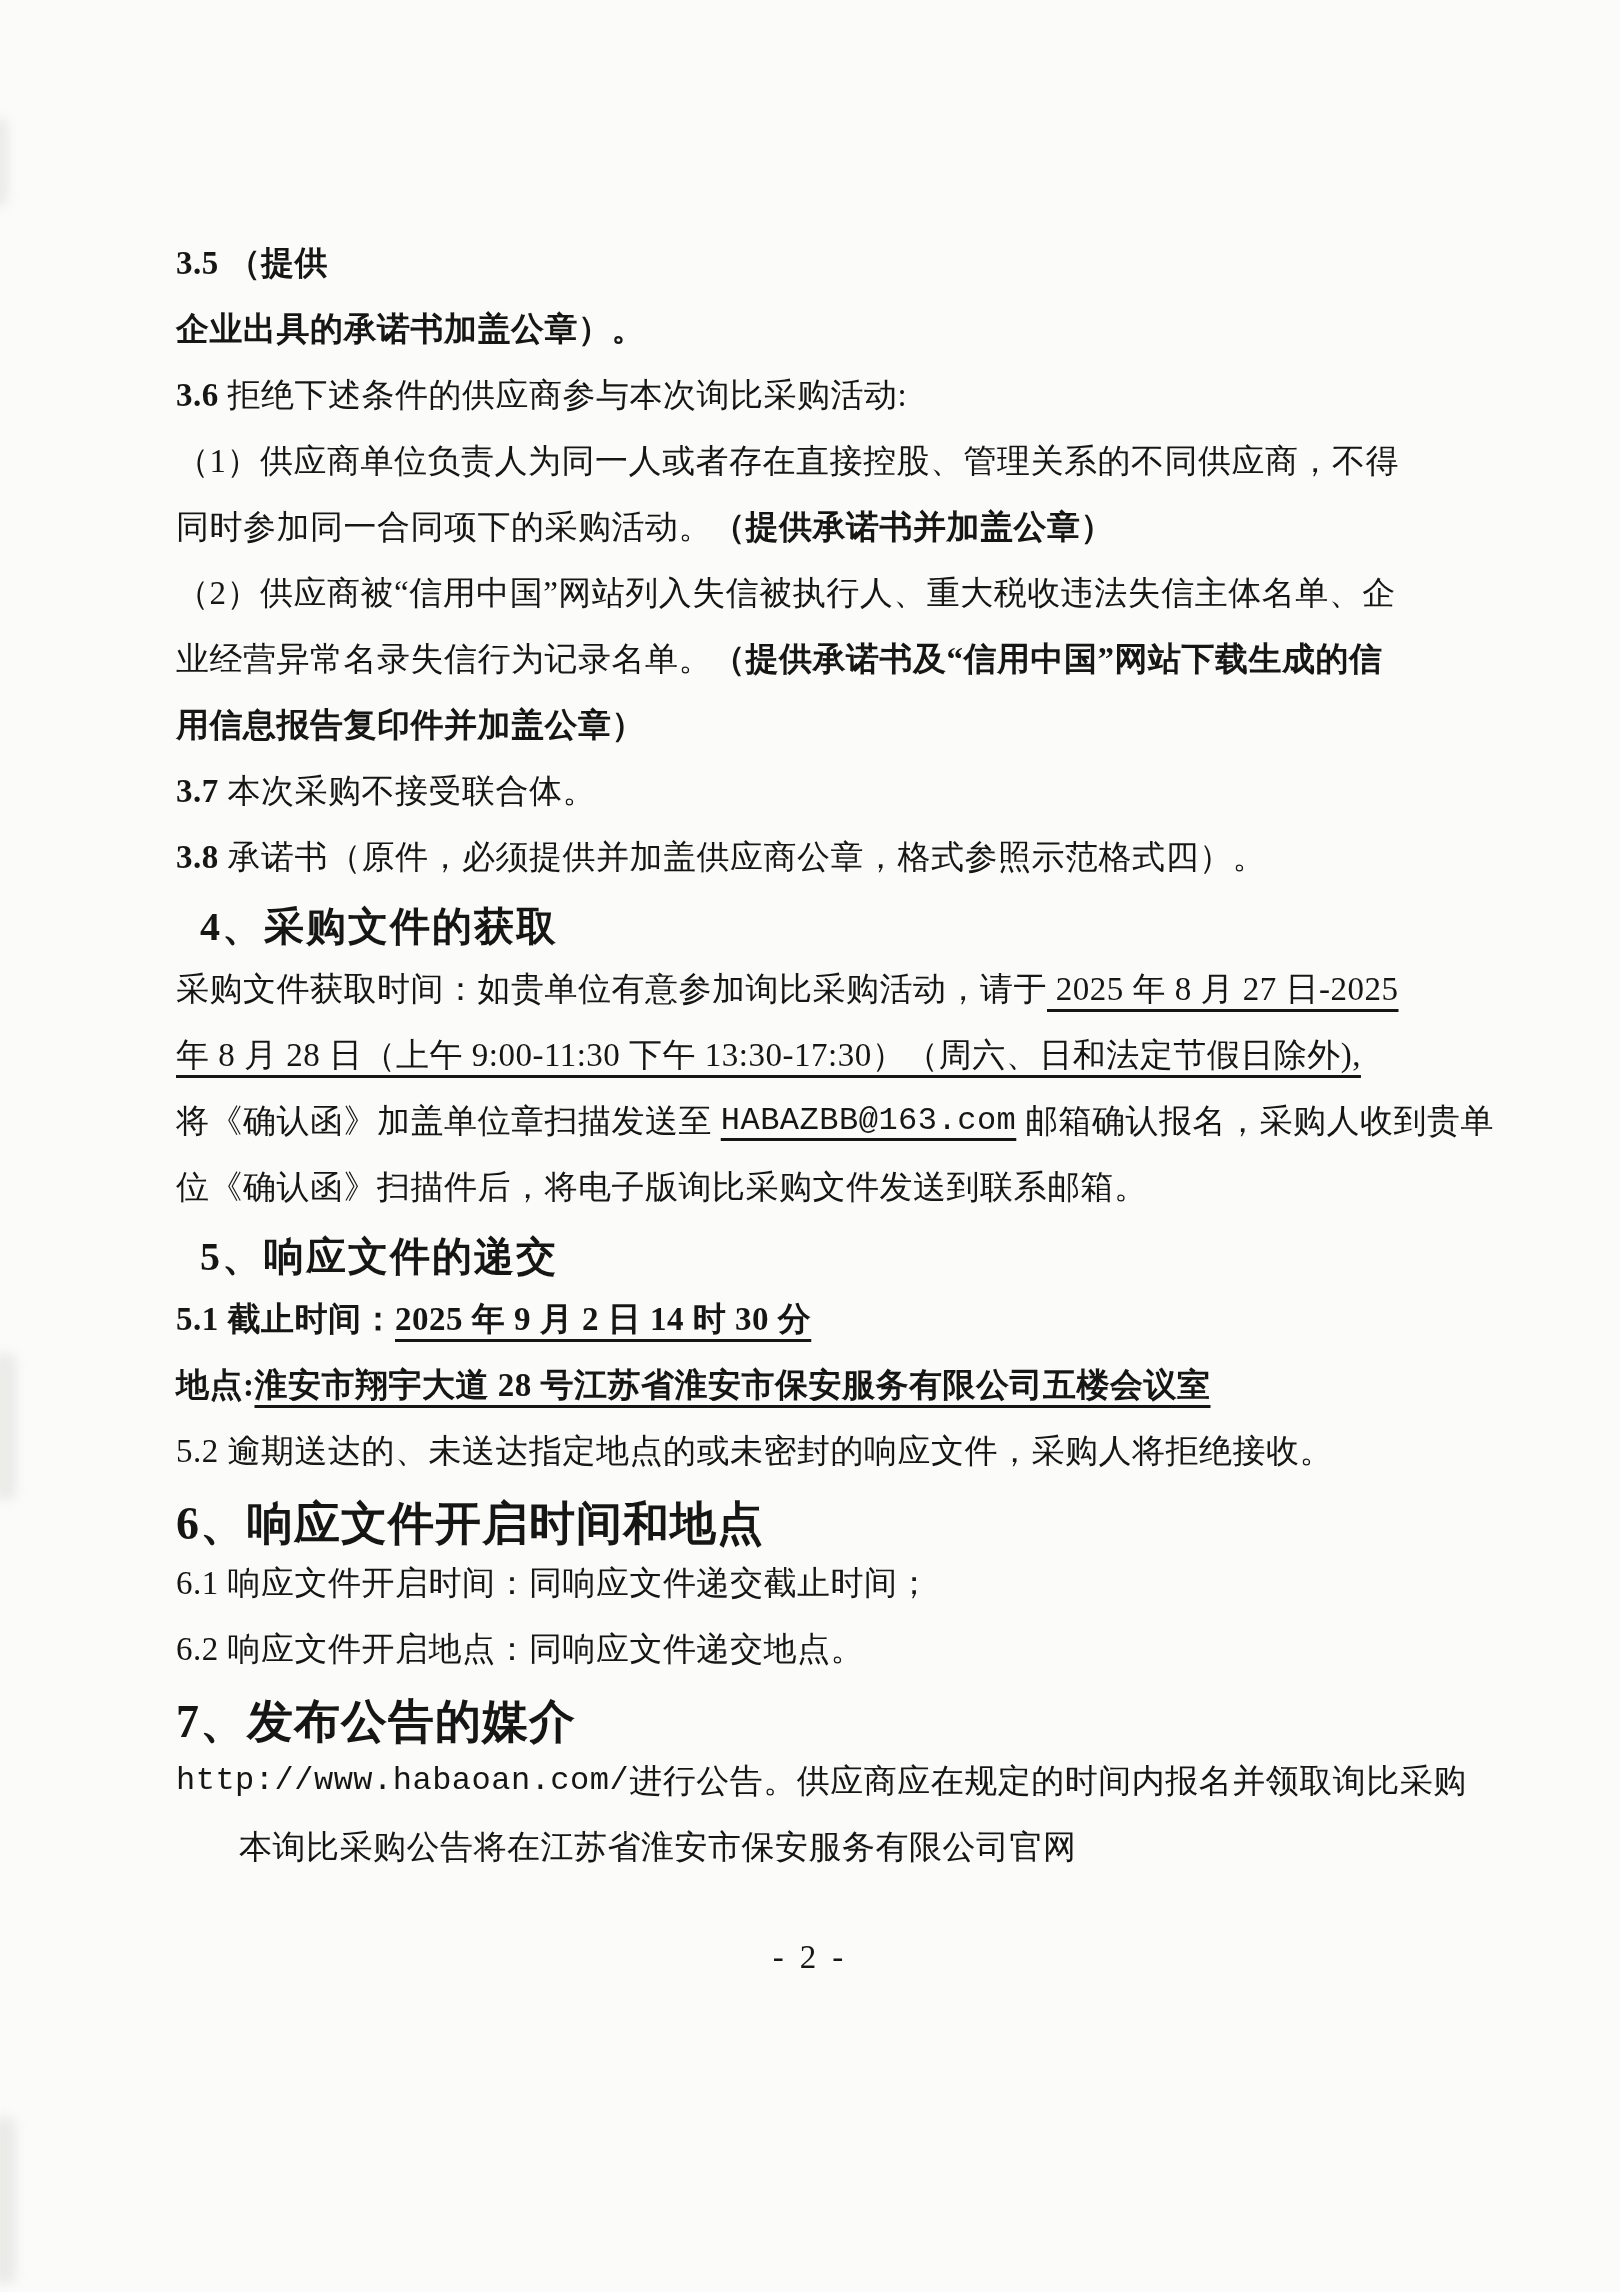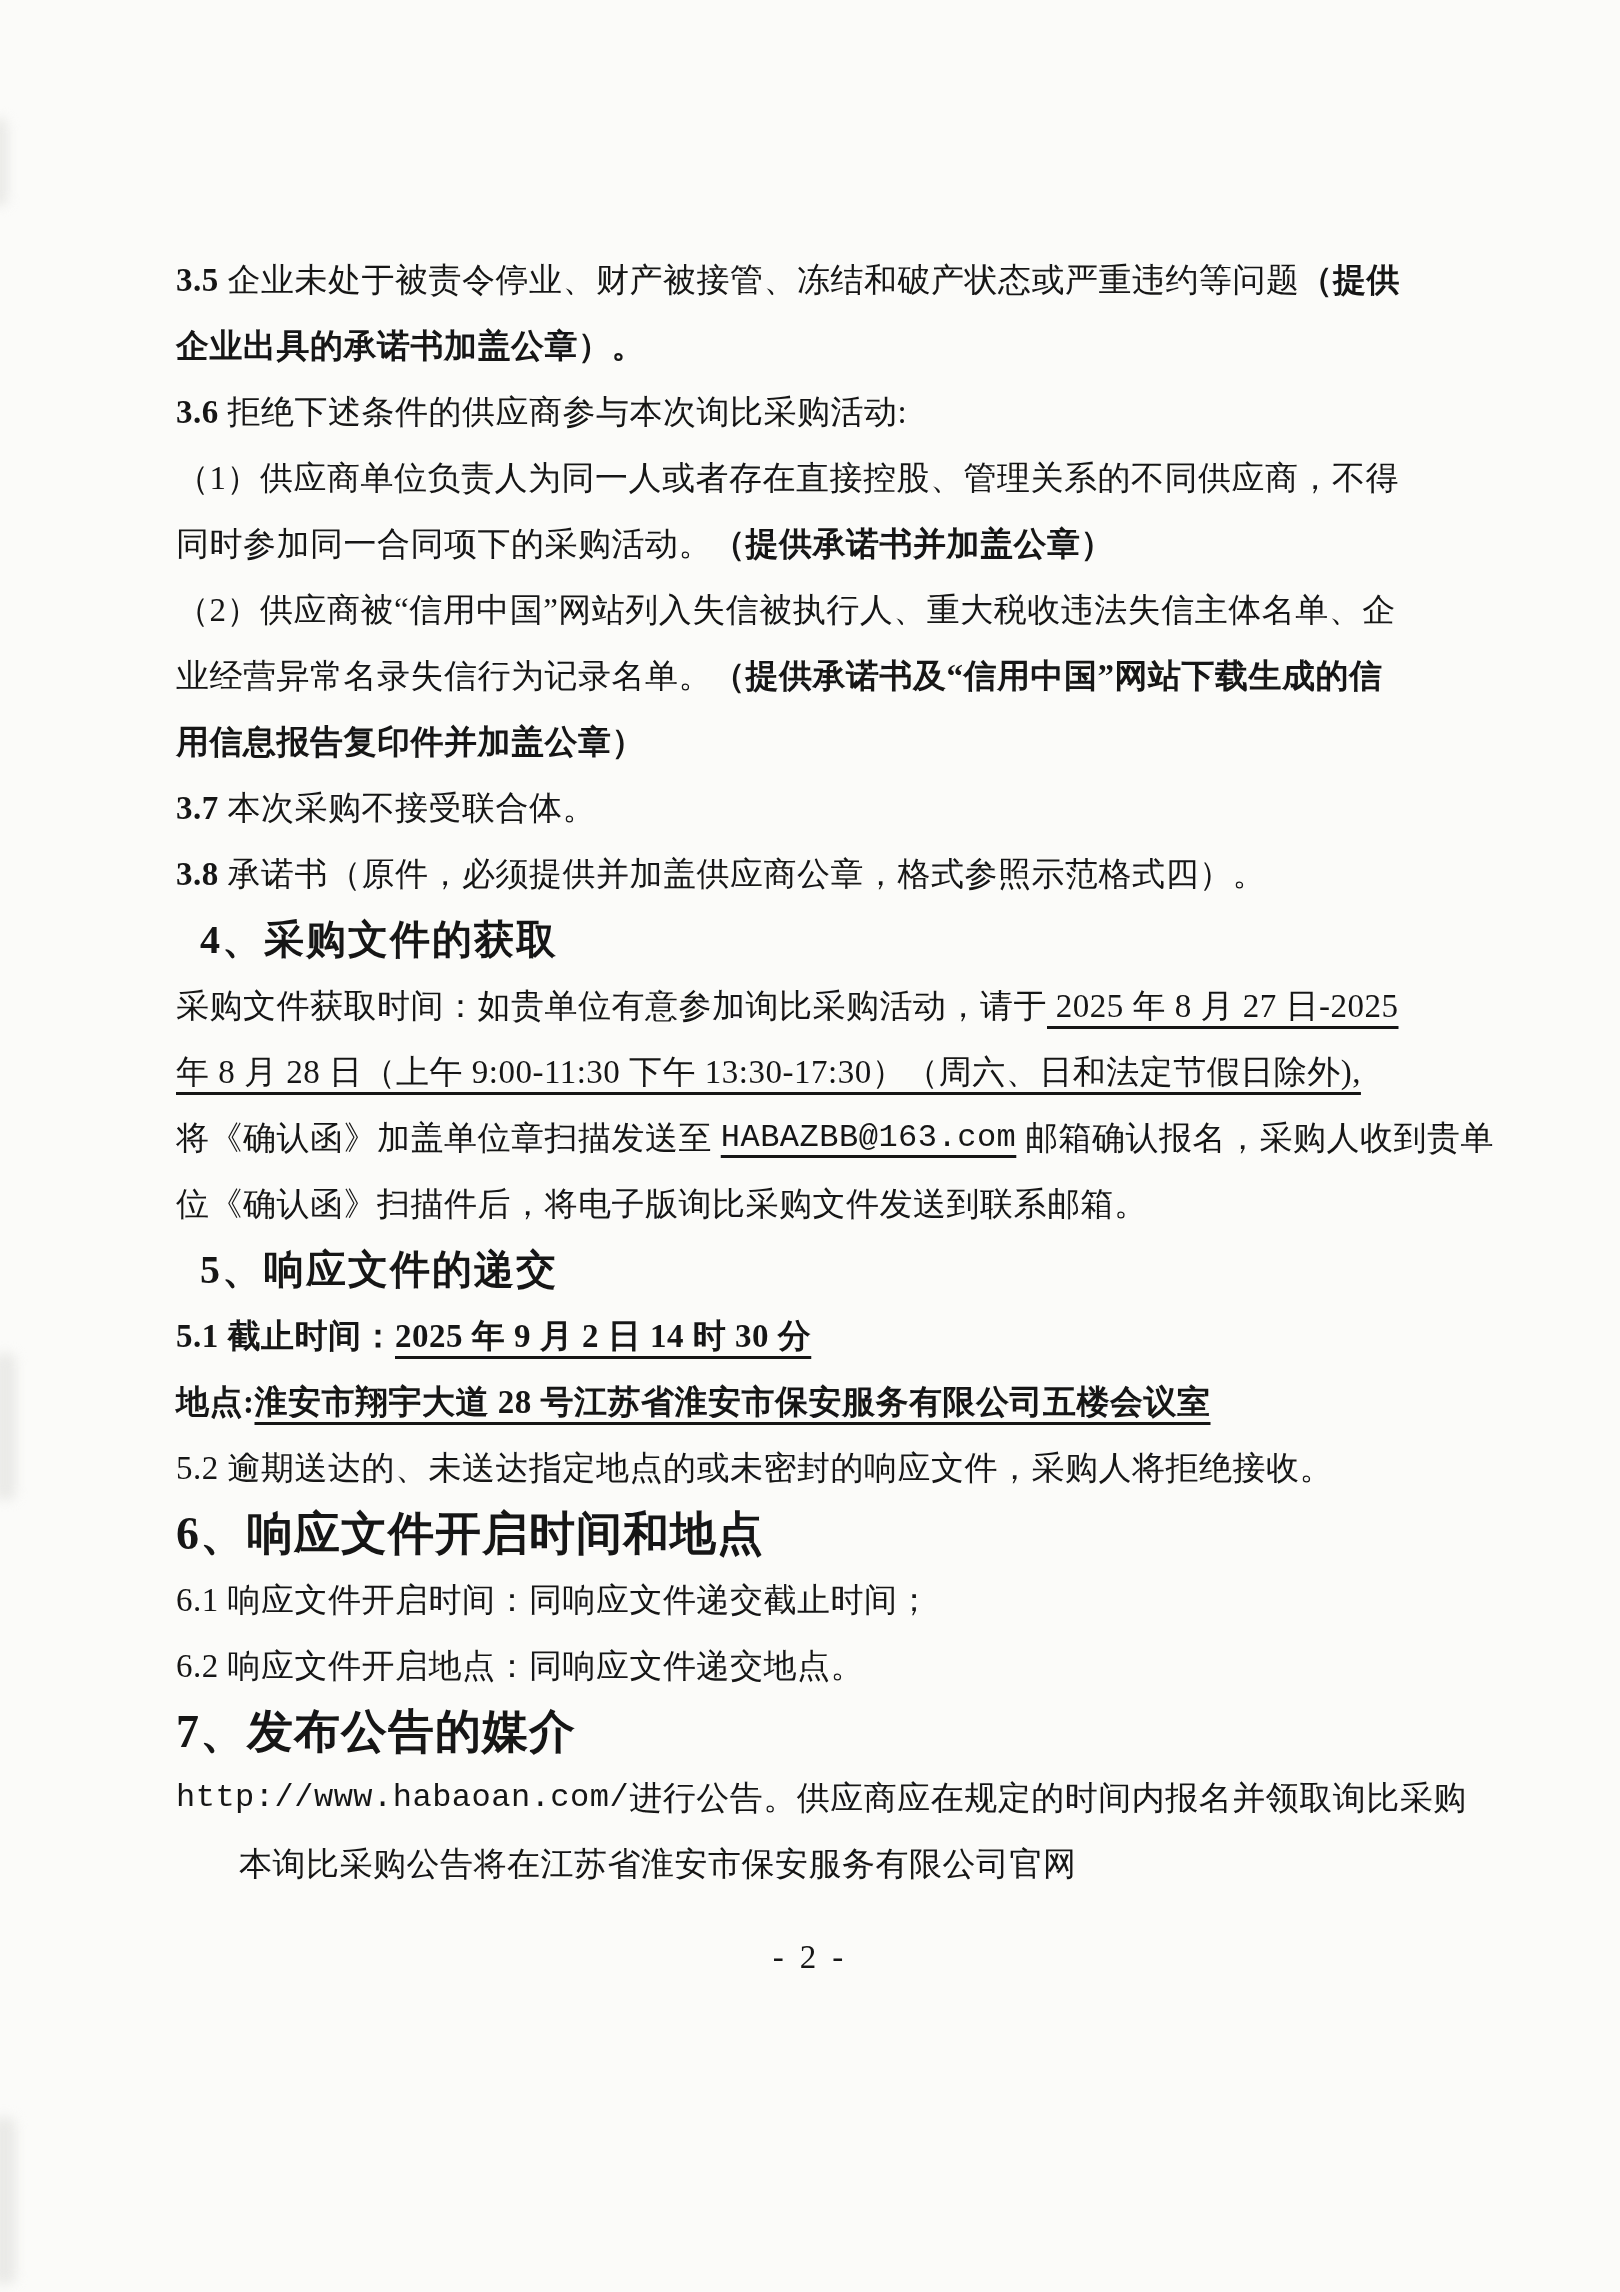--- a/index.html
+++ b/index.html
@@ -33,21 +33,20 @@
   .artifact.a3{left:-9.8px;top:118px;width:17.6px;height:88px;}
   .doc{
     position:absolute;
     left:176px;
     top:247px;
     width:1274px;
   }
   .line{
     height:66px;
     display:flex;
-    align-items:center;
     font-size:33px;
     line-height:1;
     white-space:pre;
     letter-spacing:0.5px;
   }
   .line.heading-lg{font-size:40px;font-weight:bold;letter-spacing:2px;margin-left:24px;}
   .line.heading-sm{font-size:46px;font-weight:bold;letter-spacing:1px;}
   .line.indent{padding-left:63px;}
   .b{font-weight:bold;}
   .u{
@@ -72,21 +71,21 @@
 </style>
 </head>
 <body>
 
 <div class="page">
   <div class="artifact a1"></div>
   <div class="artifact a2"></div>
   <div class="artifact a3"></div>
 
   <div class="doc">
-      <div class="line"><span class="b">3.5 </span><span>企业未处于被责令停业、财产被接管、冻结和破产状态或严重违约等问题</span><span class="b">（提供</span></div>
+      <div class="line"><span class="b">3.5 </span><span class="b">（提供</span></div>
       <div class="line"><span class="b">企业出具的承诺书加盖公章）。</span></div>
       <div class="line"><span class="b">3.6 </span><span>拒绝下述条件的供应商参与本次询比采购活动:</span></div>
       <div class="line"><span>（1）供应商单位负责人为同一人或者存在直接控股、管理关系的不同供应商，不得</span></div>
       <div class="line"><span>同时参加同一合同项下的采购活动。</span><span class="b">（提供承诺书并加盖公章）</span></div>
       <div class="line"><span>（2）供应商被“信用中国”网站列入失信被执行人、重大税收违法失信主体名单、企</span></div>
       <div class="line"><span>业经营异常名录失信行为记录名单。</span><span class="b">（提供承诺书及“信用中国”网站下载生成的信</span></div>
       <div class="line"><span class="b">用信息报告复印件并加盖公章）</span></div>
       <div class="line"><span class="b">3.7 </span><span>本次采购不接受联合体。</span></div>
       <div class="line"><span class="b">3.8 </span><span>承诺书（原件，必须提供并加盖供应商公章，格式参照示范格式四）。</span></div>
       <div class="line heading-lg"><span class="b">4、采购文件的获取</span></div>

